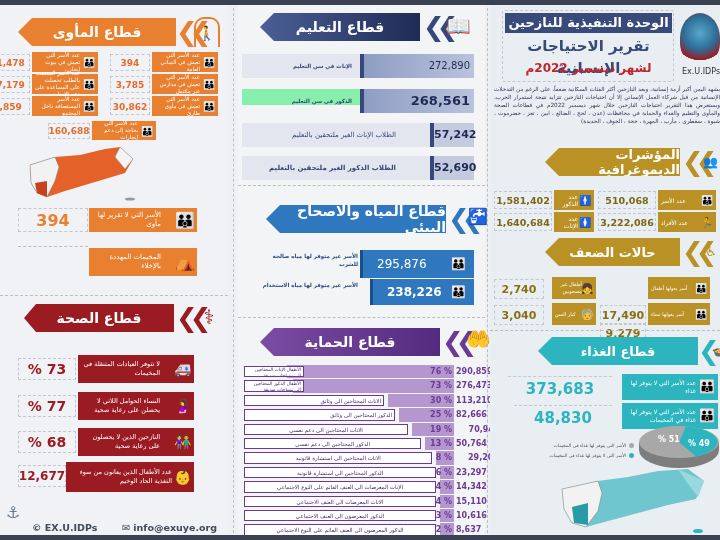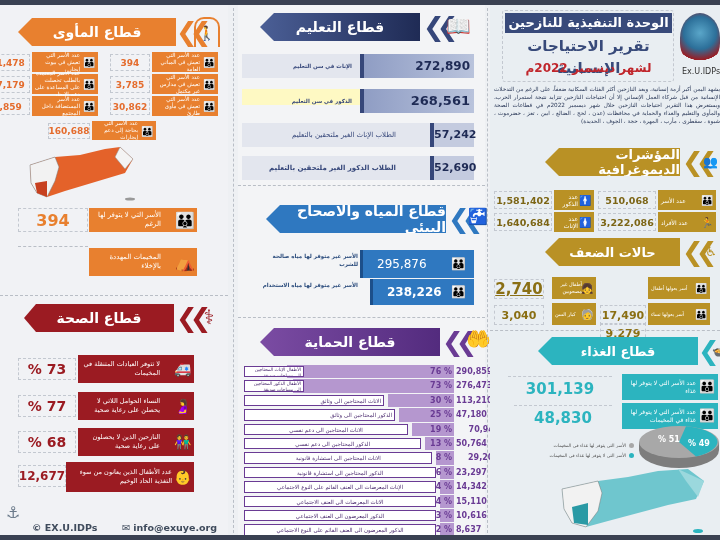--- a/index.html
+++ b/index.html
@@ -76,21 +76,21 @@
   <svg class="map" style="left:25px;top:140px" width="110" height="58" viewBox="0 0 110 58">
     <path d="M5 20 L30 12 L55 10 L80 4 L95 2 L108 14 L100 28 L80 34 L60 40 L40 46 L22 52 L12 48 L6 38 Z" fill="#e4622a"></path>
     <path d="M5 20 L30 12 L34 22 L30 36 L22 52 L12 48 L6 38 Z" fill="#f2f2f2" stroke="#777" stroke-width="0.5"></path>
     <path d="M10 38 L22 36 L22 52 L12 48 Z" fill="#c7401f"></path>
     <path d="M95 2 L108 14 L100 24 L90 12 Z" fill="#f4f4f4" stroke="#888" stroke-width="0.5"></path>
     <ellipse cx="105" cy="54" rx="5" ry="1.5" fill="#999"></ellipse>
   </svg>
 
   <div class="val" style="left:18px;top:203px;width:70px;height:24px;color:#e8802f;font-size:16px">394</div>
   <div class="lbl" style="left:89px;top:203px;width:108px;height:24px;background:#e8802f;font-size:7px;line-height:9px;padding-right:36px">
-    <span>الأسر التي لا يتوفر لها الرغم</span>
+    <span>الأسر التي لا تقرير لها مأوى</span>
       <span class="ico" style="font-size:16px">👪</span>
   </div>
   <div class="hdash" style="left:18px;top:241px;width:70px"></div>
   <div class="lbl" style="left:89px;top:243px;width:108px;height:28px;background:#e8802f;font-size:7px;line-height:9px;padding-right:36px">
     <span>المخيمات المهددة بالإخلاء</span>
       <span class="ico" style="font-size:16px">⛺</span>
   </div>
 
   <div class="hdash" style="left:0;top:290px;width:228px"></div>
 
@@ -138,23 +138,23 @@
 
   <div class="banner" style="left:22px;top:8px;width:160px;background:linear-gradient(90deg,#4b5f96,#1f2b55)">
     <span>قطاع التعليم</span>
   </div>
   <div class="chev" style="left:185px;top:8px;color:#36477a">❮❮</div>
   <div class="secicon" style="left:208px;top:9px;width:24px;color:#36477a">📖</div>
 
   <div id="edu-list">
       <div style="position: absolute; left: 4px; top: 49px; width: 232px; height: 24px; background: rgb(227, 230, 238);">
         <div style="position: absolute; left: 8px; top: 0px; width: 102px; height: 24px; font-size: 5.5px; color: rgb(54, 71, 122); font-weight: bold; direction: rtl; text-align: right; line-height: 24px;">الإناث في سن التعليم</div>
-        <div style="position: absolute; left: 118px; top: 0px; width: 114px; height: 24px; background: linear-gradient(90deg, rgb(143, 157, 196), rgb(185, 195, 220)); border-left: 4px solid rgb(54, 71, 122); color: rgb(31, 43, 85); font-weight: bold; font-size: 12px; text-align: right; padding-right: 4px; line-height: 24px;">272,890</div>
-      </div>
-      <div style="position: absolute; left: 4px; top: 84px; width: 232px; height: 16px; background: #fef9c3;">
+        <div style="position: absolute; left: 118px; top: 0px; width: 114px; height: 24px; background: linear-gradient(90deg, rgb(143, 157, 196), rgb(185, 195, 220)); border-left: 4px solid rgb(54, 71, 122); color: rgb(31, 43, 85); font-weight: normal; font-size: 10px; text-align: right; padding-right: 4px; line-height: 24px;">272,890</div>
+      </div>
+      <div style="position: absolute; left: 4px; top: 84px; width: 232px; height: 16px; background: #86efac;">
         <div style="position: absolute; left: 8px; top: 0px; width: 102px; height: 24px; font-size: 5.5px; color: rgb(54, 71, 122); font-weight: bold; direction: rtl; text-align: right; line-height: 24px;">الذكور في سن التعليم</div>
         <div style="position: absolute; left: 118px; top: 0px; width: 114px; height: 24px; background: linear-gradient(90deg, rgb(143, 157, 196), rgb(185, 195, 220)); border-left: 4px solid rgb(54, 71, 122); color: rgb(31, 43, 85); font-weight: bold; font-size: 13px; text-align: right; padding-right: 4px; line-height: 24px;">268,561</div>
       </div>
       <div style="position: absolute; left: 4px; top: 118px; width: 232px; height: 24px; background: rgb(227, 230, 238);">
         <div style="position: absolute; left: 4px; top: 0px; width: 150px; height: 24px; font-size: 7px; color: rgb(54, 71, 122); font-weight: normal; direction: rtl; text-align: right; line-height: 24px;">الطلاب الإناث الغير ملتحقين بالتعليم</div>
         <div style="position: absolute; left: 188px; top: 0px; width: 44px; height: 24px; background: rgb(196, 203, 223); border-left: 4px solid rgb(54, 71, 122); color: rgb(31, 43, 85); font-weight: bold; font-size: 11px; text-align: right; padding-right: 4px; line-height: 24px;">57,242</div>
       </div>
       <div style="position: absolute; left: 4px; top: 151px; width: 232px; height: 24px; background: rgb(227, 230, 238);">
         <div style="position: absolute; left: 4px; top: 0px; width: 150px; height: 24px; font-size: 7px; color: rgb(54, 71, 122); font-weight: bold; direction: rtl; text-align: right; line-height: 24px;">الطلاب الذكور الغير ملتحقين بالتعليم</div>
         <div style="position: absolute; left: 188px; top: 0px; width: 44px; height: 24px; background: rgb(196, 203, 223); border-left: 4px solid rgb(54, 71, 122); color: rgb(31, 43, 85); font-weight: bold; font-size: 11px; text-align: right; padding-right: 4px; line-height: 24px;">52,690</div>
@@ -200,21 +200,21 @@
       <div style="position: absolute; left: 4px; top: 388.8px; width: 243px; height: 13.4px;">
         <div style="position: absolute; left: 146px; top: 0px; width: 66px; height: 13.4px; background: rgb(181, 151, 207);"></div>
         <div style="position: absolute; left: 2px; top: 1px; width: 140px; height: 11.4px; background: rgb(255, 255, 255); border: 1px solid rgb(106, 59, 148); font-size: 5.5px; line-height: 11px; color: rgb(74, 42, 110); direction: rtl; text-align: right; padding: 0px 2px; overflow: hidden;">الاناث المحتاجين الى وثائق</div>
         <div style="position: absolute; left: 176px; top: 0px; width: 34px; height: 13.4px; color: rgb(106, 59, 148); font-weight: bold; font-size: 8px; line-height: 13.4px; text-align: right;">30 %</div>
         <div style="position: absolute; left: 212px; top: 0px; width: 34px; height: 13.4px; color: rgb(106, 59, 148); font-weight: bold; font-size: 8px; line-height: 13.4px; text-align: left; padding-left: 2px; white-space: nowrap;">113,210</div>
       </div>
       <div style="position: absolute; left: 4px; top: 403.2px; width: 243px; height: 13.4px;">
         <div style="position: absolute; left: 157px; top: 0px; width: 55px; height: 13.4px; background: rgb(181, 151, 207);"></div>
         <div style="position: absolute; left: 2px; top: 1px; width: 151px; height: 11.4px; background: rgb(255, 255, 255); border: 1px solid rgb(106, 59, 148); font-size: 5.5px; line-height: 11px; color: rgb(74, 42, 110); direction: rtl; text-align: right; padding: 0px 2px; overflow: hidden;">الذكور المحتاجين الى وثائق</div>
         <div style="position: absolute; left: 176px; top: 0px; width: 34px; height: 13.4px; color: rgb(106, 59, 148); font-weight: bold; font-size: 8px; line-height: 13.4px; text-align: right;">25 %</div>
-        <div style="position: absolute; left: 212px; top: 0px; width: 34px; height: 13.4px; color: rgb(106, 59, 148); font-weight: bold; font-size: 8px; line-height: 13.4px; text-align: left; padding-left: 2px; white-space: nowrap;">47,180</div>
+        <div style="position: absolute; left: 212px; top: 0px; width: 34px; height: 13.4px; color: rgb(106, 59, 148); font-weight: bold; font-size: 8px; line-height: 13.4px; text-align: left; padding-left: 2px; white-space: nowrap;">82,666</div>
       </div>
       <div style="position: absolute; left: 4px; top: 417.6px; width: 243px; height: 13.4px;">
         <div style="position: absolute; left: 170.2px; top: 0px; width: 41.8px; height: 13.4px; background: rgb(181, 151, 207);"></div>
         <div style="position: absolute; left: 2px; top: 1px; width: 164.2px; height: 11.4px; background: rgb(255, 255, 255); border: 1px solid rgb(106, 59, 148); font-size: 5.5px; line-height: 11px; color: rgb(74, 42, 110); direction: rtl; text-align: center; padding: 0px 2px; overflow: hidden;">الاناث المحتاجين الى دعم نفسي</div>
         <div style="position: absolute; left: 176px; top: 0px; width: 34px; height: 13.4px; color: rgb(106, 59, 148); font-weight: bold; font-size: 8px; line-height: 13.4px; text-align: right;">19 %</div>
         <div style="position: absolute; left: 212px; top: 0px; width: 58px; height: 13.4px; color: rgb(106, 59, 148); font-weight: bold; font-size: 8px; line-height: 13.4px; text-align: center; padding-left: 2px; white-space: nowrap;">70,941</div>
       </div>
       <div style="position: absolute; left: 4px; top: 432px; width: 243px; height: 13.4px;">
         <div style="position: absolute; left: 183.4px; top: 0px; width: 28.6px; height: 13.4px; background: rgb(181, 151, 207);"></div>
         <div style="position: absolute; left: 2px; top: 1px; width: 177.4px; height: 11.4px; background: rgb(255, 255, 255); border: 1px solid rgb(106, 59, 148); font-size: 5.5px; line-height: 11px; color: rgb(74, 42, 110); direction: rtl; text-align: center; padding: 0px 2px; overflow: hidden;">الذكور المحتاجين الى دعم نفسي</div>
@@ -306,21 +306,21 @@
   </div>
   <div class="chev" style="left:192px;top:233px;color:#b99125">❮❮</div>
   <div class="secicon" style="left:212px;top:235px;width:18px;color:#b99125;font-size:13px">♿</div>
 
   <div id="vuln-grid">
       <div class="val" style="left: 110px; top: 274px; width: 46px; height: 20px; color: rgb(138, 111, 20); font-size: 11px; margin-top: 44px;">9,279</div>
       <div class="lbl" style="left: 158px; top: 272px; width: 62px; height: 22px; background: rgb(185, 145, 37); font-size: 5px; line-height: 7px; padding-right: 22px;">
         <span>أسر يعولها أطفال</span>
         <span class="ico">👪</span>
       </div>
-      <div class="val" style="left: 4px; top: 274px; width: 50px; height: 20px; color: rgb(138, 111, 20); font-size: 15px; text-decoration: underline;">2,740</div>
+      <div class="val" style="left: 4px; top: 274px; width: 50px; height: 20px; color: rgb(138, 111, 20); font-size: 11px;">2,740</div>
       <div class="lbl" style="left: 62px; top: 272px; width: 44px; height: 22px; background: rgb(185, 145, 37); font-size: 5px; line-height: 7px; padding-right: 14px;">
         <span>أطفال غير مصحوبين</span>
         <span class="ico">👧</span>
       </div>
       <div class="val" style="left: 110px; top: 300px; width: 46px; height: 20px; color: rgb(138, 111, 20); font-size: 11px;">17,490</div>
       <div class="lbl" style="left: 158px; top: 298px; width: 62px; height: 22px; background: rgb(185, 145, 37); font-size: 5px; line-height: 7px; padding-right: 22px;">
         <span>أسر يعولها نساء</span>
         <span class="ico">👪</span>
       </div>
       <div class="val" style="left: 4px; top: 300px; width: 50px; height: 20px; color: rgb(138, 111, 20); font-size: 11px;">3,040</div>
@@ -332,21 +332,21 @@
 
   <div class="hdash" style="left:0;top:325px;width:230px"></div>
 
   <div class="banner" style="left:48px;top:332px;width:160px;background:#2cb4bf;font-size:13px">
     <span>قطاع الغذاء</span>
   </div>
   <div class="chev" style="left:208px;top:332px;color:#2cb4bf">❮</div>
   <div class="secicon" style="left:222px;top:334px;width:10px;color:#2cb4bf;font-size:12px">🍲</div>
 
   <div id="food-list">
-      <div class="val" style="left: 18px; top: 371px; width: 104px; height: 24px; color: rgb(44, 180, 191); font-size: 15px; border-right: none; border-bottom: none; border-left: none; border-image: initial; border-top: 1px dashed rgb(195, 200, 208);">301,139</div>
+      <div class="val" style="left: 18px; top: 371px; width: 104px; height: 24px; color: rgb(44, 180, 191); font-size: 15px; border-right: none; border-bottom: none; border-left: none; border-image: initial; border-top: 1px dashed rgb(195, 200, 208);">373,683</div>
       <div class="lbl" style="left: 132px; top: 369px; width: 96px; height: 26px; background: rgb(44, 180, 191); font-size: 6px; line-height: 8px; padding-right: 22px;">
         <span>عدد الأسر التي لا يتوفر لها غذاء</span>
         <span class="ico" style="font-size: 13px;">👪</span>
       </div>
       <div class="val" style="left: 24px; top: 400px; width: 98px; height: 24px; color: rgb(44, 180, 191); font-size: 15px; border-right: none; border-bottom: none; border-left: none; border-image: initial; border-top: 1px dashed rgb(195, 200, 208);">48,830</div>
       <div class="lbl" style="left: 132px; top: 398px; width: 96px; height: 26px; background: rgb(44, 180, 191); font-size: 6px; line-height: 8px; padding-right: 22px;">
         <span>عدد الأسر التي لا يتوفر لها غذاء في المخيمات</span>
         <span class="ico" style="font-size: 13px;">👪</span>
       </div>
     </div>

